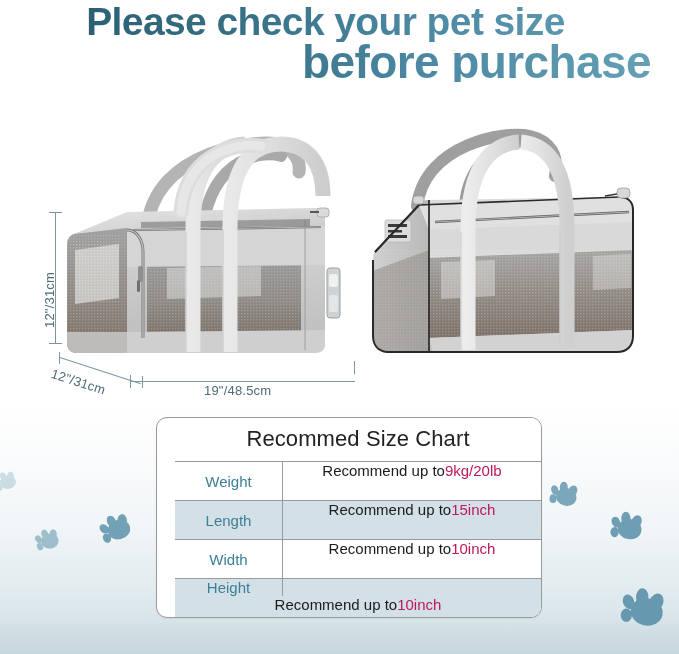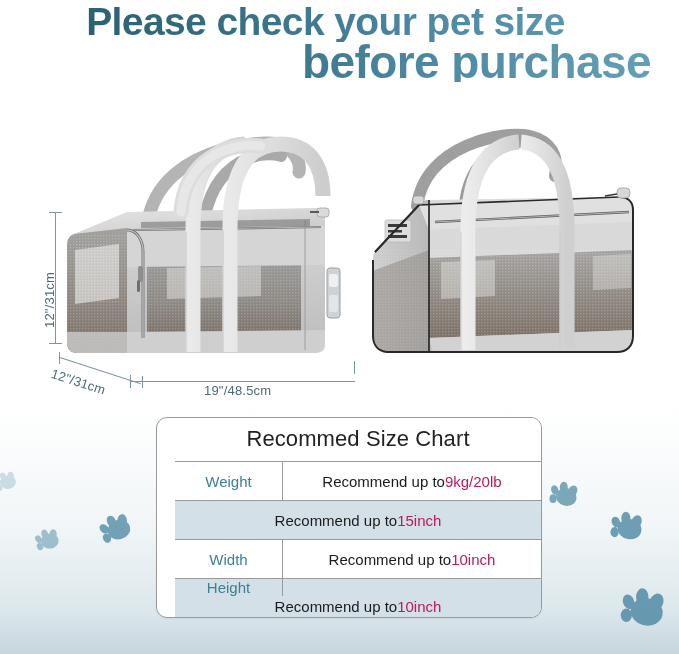--- a/index.html
+++ b/index.html
@@ -58,21 +58,21 @@
     background:#fff;letter-spacing:0.1px;
   }
   .row{display:flex;border-bottom:1px solid #9a9a9a;min-height:38px;}
   .row:last-child{border-bottom:none;flex-direction:column;}
   .row.alt{background:#d3e0e7;}
   .row .lab{
     width:107px;min-width:107px;display:flex;align-items:center;justify-content:center;
     font-size:15px;font-weight:normal;color:#3c7f97;border-right:1px solid #9a9a9a;
   }
   .row .val{
-    flex:1;display:flex;align-items:center;justify-content:center;
+    flex:1;display:flex;align-items:flex-start;justify-content:center;
     font-size:15px;color:#1b1b1b;
   }
   .row .val .num{color:#be185d;}
 </style>
 </head>
 <body>
 
 <div id="stage">
 
   <div class="headline">
@@ -276,20 +276,21 @@
 
     <div class="row">
       <div class="lab">Weight</div>
       <div class="val">
         <span>Recommend up to </span>
           <span class="num">9kg/20lb</span>
       </div>
     </div>
 
     <div class="row alt">
+      <div class="lab">Length</div>
       <div class="val">
         <span>Recommend up to </span>
           <span class="num">15inch</span>
       </div>
     </div>
 
     <div class="row">
       <div class="lab">Width</div>
       <div class="val">
         <span>Recommend up to </span>

